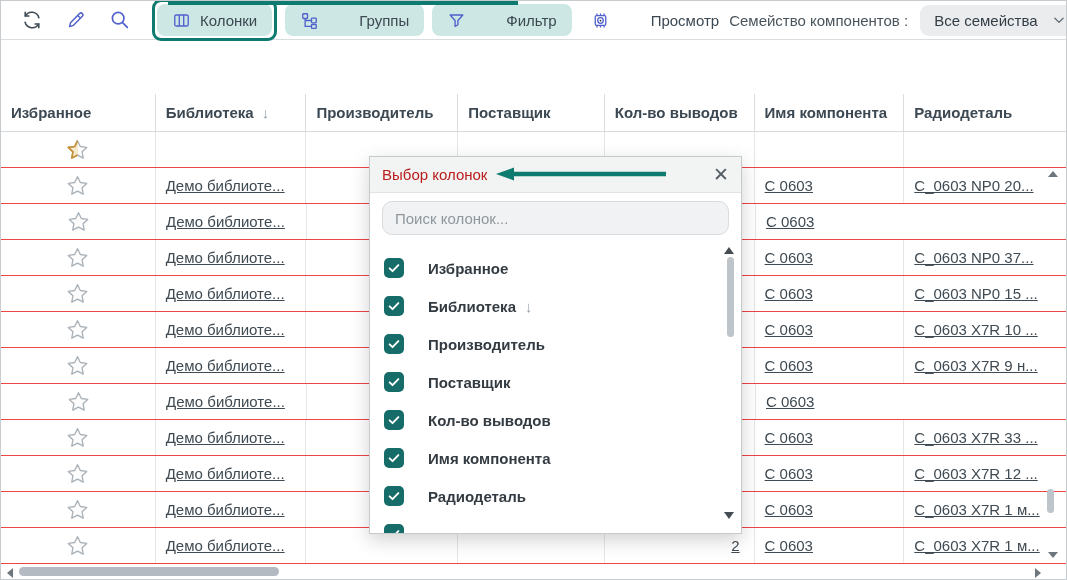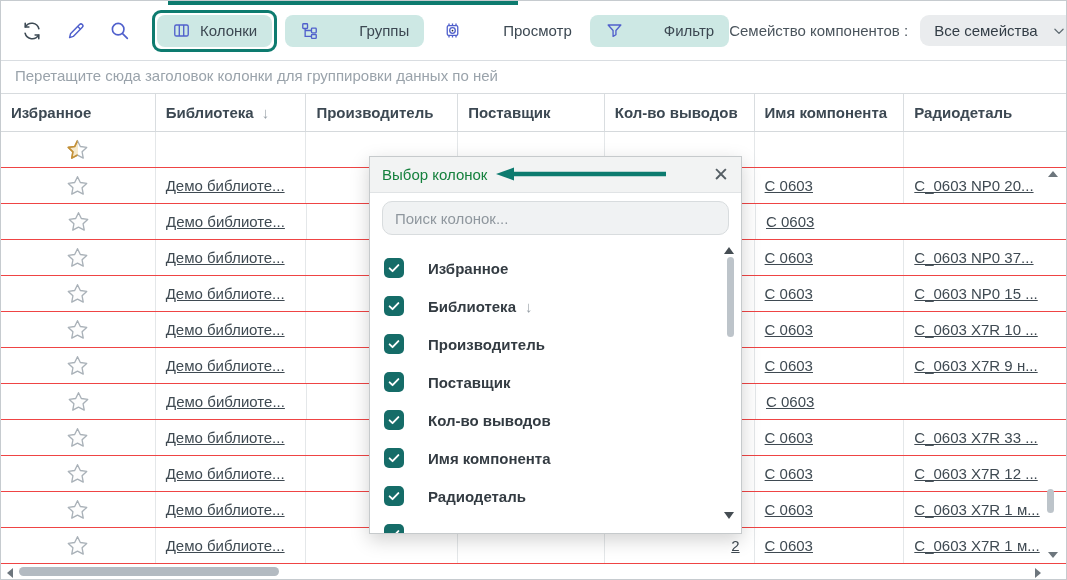--- a/index.html
+++ b/index.html
@@ -1,21 +1,21 @@
 <!DOCTYPE html>
 <html><head>
 <meta charset="utf-8">
 <style>
   html,body{margin:0;padding:0;background:#fff;}
   .app{position:relative;width:1067px;height:580px;box-sizing:border-box;
        border:1px solid #c6cbcf;background:#fff;overflow:hidden;
        font-family:"Liberation Sans",sans-serif;font-size:15px;color:#3f4a52;}
 
   
-  .toolbar{position:absolute;left:0;top:0;right:0;height:60px;display:flex;
+  .toolbar{position:absolute;left:0;top:0;right:0;height:39px;display:flex;
            align-items:center;padding-left:20px;border-bottom:1px solid #d9dde1;
            box-sizing:border-box;background:#fff;z-index:4;}
   .tb-icon{display:flex;align-items:center;justify-content:center;width:26px;height:26px;cursor:pointer;}
   .tb-sep{width:1px;height:22px;background:#dcе0e3;background:#dce0e3;margin:0 11px;}
   .pill{display:inline-flex;align-items:center;gap:9px;height:32px;padding:0 15px;
         background:#cde8e4;border-radius:8px;color:#3c4852;cursor:pointer;white-space:nowrap;}
   .hl{border:3px solid #0d7b6f;border-radius:9px;padding:2px;display:inline-flex;margin-left:21px;}
   .pill.plain{background:transparent;padding:0 10px;}
   .gap8{margin-left:8px;gap:40px;}
   .top-strip{position:absolute;left:167px;top:0;width:350px;height:4px;background:#0d7b6f;z-index:6;}
@@ -53,21 +53,21 @@
   .v-up{right:8px;top:170px;border-left:5px solid transparent;border-right:5px solid transparent;border-bottom:6px solid #6d767d;}
   .v-down{right:8px;top:551px;border-left:5px solid transparent;border-right:5px solid transparent;border-top:6px solid #6d767d;z-index:3;}
   .v-thumb{position:absolute;right:12px;top:488px;width:7px;height:24px;border-radius:4px;background:#bdc4ca;cursor:pointer;z-index:3;}
 
   
   .popup{position:absolute;left:368px;top:155px;width:373px;height:378px;background:#fff;
          border:1px solid #c6cacc;box-shadow:0 6px 18px rgba(0,0,0,.18);box-sizing:border-box;
          overflow:hidden;z-index:10;}
   .pp-head{position:relative;height:36px;background:#f2f3f3;border-bottom:1px solid #e0e3e5;
            display:flex;align-items:center;padding:0 12px;box-sizing:border-box;}
-  .pp-title{color:#15803d;}
+  .pp-title{color:#b91c1c;}
   .pp-close{margin-left:auto;font-size:19px;color:#555e64;cursor:pointer;line-height:1;}
   .pp-arrow{position:absolute;left:124px;top:9px;pointer-events:none;}
   .pp-search{margin:8px 12px;height:34px;border:1px solid #d8dcde;border-radius:10px;
              background:#f0f2f3;box-sizing:border-box;display:flex;align-items:center;}
   .pp-search input{flex:1;border:none;outline:none;background:transparent;padding:0 12px;
                    font-family:"Liberation Sans",sans-serif;font-size:15px;color:#3f4a52;}
   .pp-search input::placeholder{color:#8f979e;}
   .pp-list{position:relative;padding-top:6px;}
   .pp-item{display:flex;align-items:center;height:38px;padding-left:14px;cursor:pointer;}
   .cbx{width:20px;height:20px;border-radius:5px;background:#156c68;display:flex;
@@ -122,56 +122,53 @@
     <span class="pill gap8">
       <svg width="19" height="19" viewBox="0 0 24 24" fill="none" stroke="#5060cc" stroke-width="1.7">
         <rect x="3.5" y="3.5" width="6" height="6" rx="1"></rect>
           <rect x="14.5" y="9" width="6" height="6" rx="1"></rect>
         <rect x="14.5" y="17" width="6" height="5" rx="1"></rect>
           <path d="M6.5 9.5v10h8M6.5 12h8"></path>
       </svg>
       <span>Группы</span>
     </span>
 
+    <span class="pill gap8">
+      <svg width="19" height="19" viewBox="0 0 24 24" fill="none" stroke="#5060cc" stroke-width="1.7" stroke-linejoin="round">
+        <path d="M4 5h16l-6.2 7v5.4l-3.6 2V12z"></path>
+      </svg>
+      <span>Фильтр</span>
+    </span>
+
     <span class="pill plain gap8">
       <svg width="21" height="21" viewBox="0 0 24 24" fill="none" stroke="#5060cc" stroke-width="1.5">
         <rect x="6" y="6.5" width="12" height="11" rx="1.6"></rect>
         <path d="M8 6.5V4M12 6.5V4M16 6.5V4M8 20v-2.5M12 20v-2.5M16 20v-2.5"></path>
         <circle cx="12" cy="12" r="3.2"></circle>
           <circle cx="12" cy="12" r="1" fill="#26313a" stroke="none"></circle>
       </svg>
       <span>Просмотр</span>
-    </span>
-
-    <span class="pill gap8">
-      <svg width="19" height="19" viewBox="0 0 24 24" fill="none" stroke="#5060cc" stroke-width="1.7" stroke-linejoin="round">
-        <path d="M4 5h16l-6.2 7v5.4l-3.6 2V12z"></path>
-      </svg>
-      <span>Фильтр</span>
     </span>
 
     <span class="tb-right">
       <span class="family-label">Семейство компонентов :</span>
       <span class="select">
         <span>Все семейства</span>
         <svg width="14" height="14" viewBox="0 0 24 24" fill="none" stroke="#5f6a72" stroke-width="2.2" stroke-linecap="round" stroke-linejoin="round">
           <path d="M5 9l7 7 7-7"></path>
         </svg>
       </span>
       <span class="dots">
         <i></i>
           <i></i>
           <i></i>
       </span>
     </span>
   </div>
 
-  <div class="group-panel">
-    <span>Перетащите сюда заголовок колонки для группировки данных по ней</span>
-  </div>
 
   <div class="tbl">
     <div class="thead">
         <div class="th" style="width: 155px;">
           <span>Избранное</span>
         </div>
         <div class="th" style="width: 151px;">
           <span>Библиотека</span>
           <span class="sort">↓</span>
         </div>

